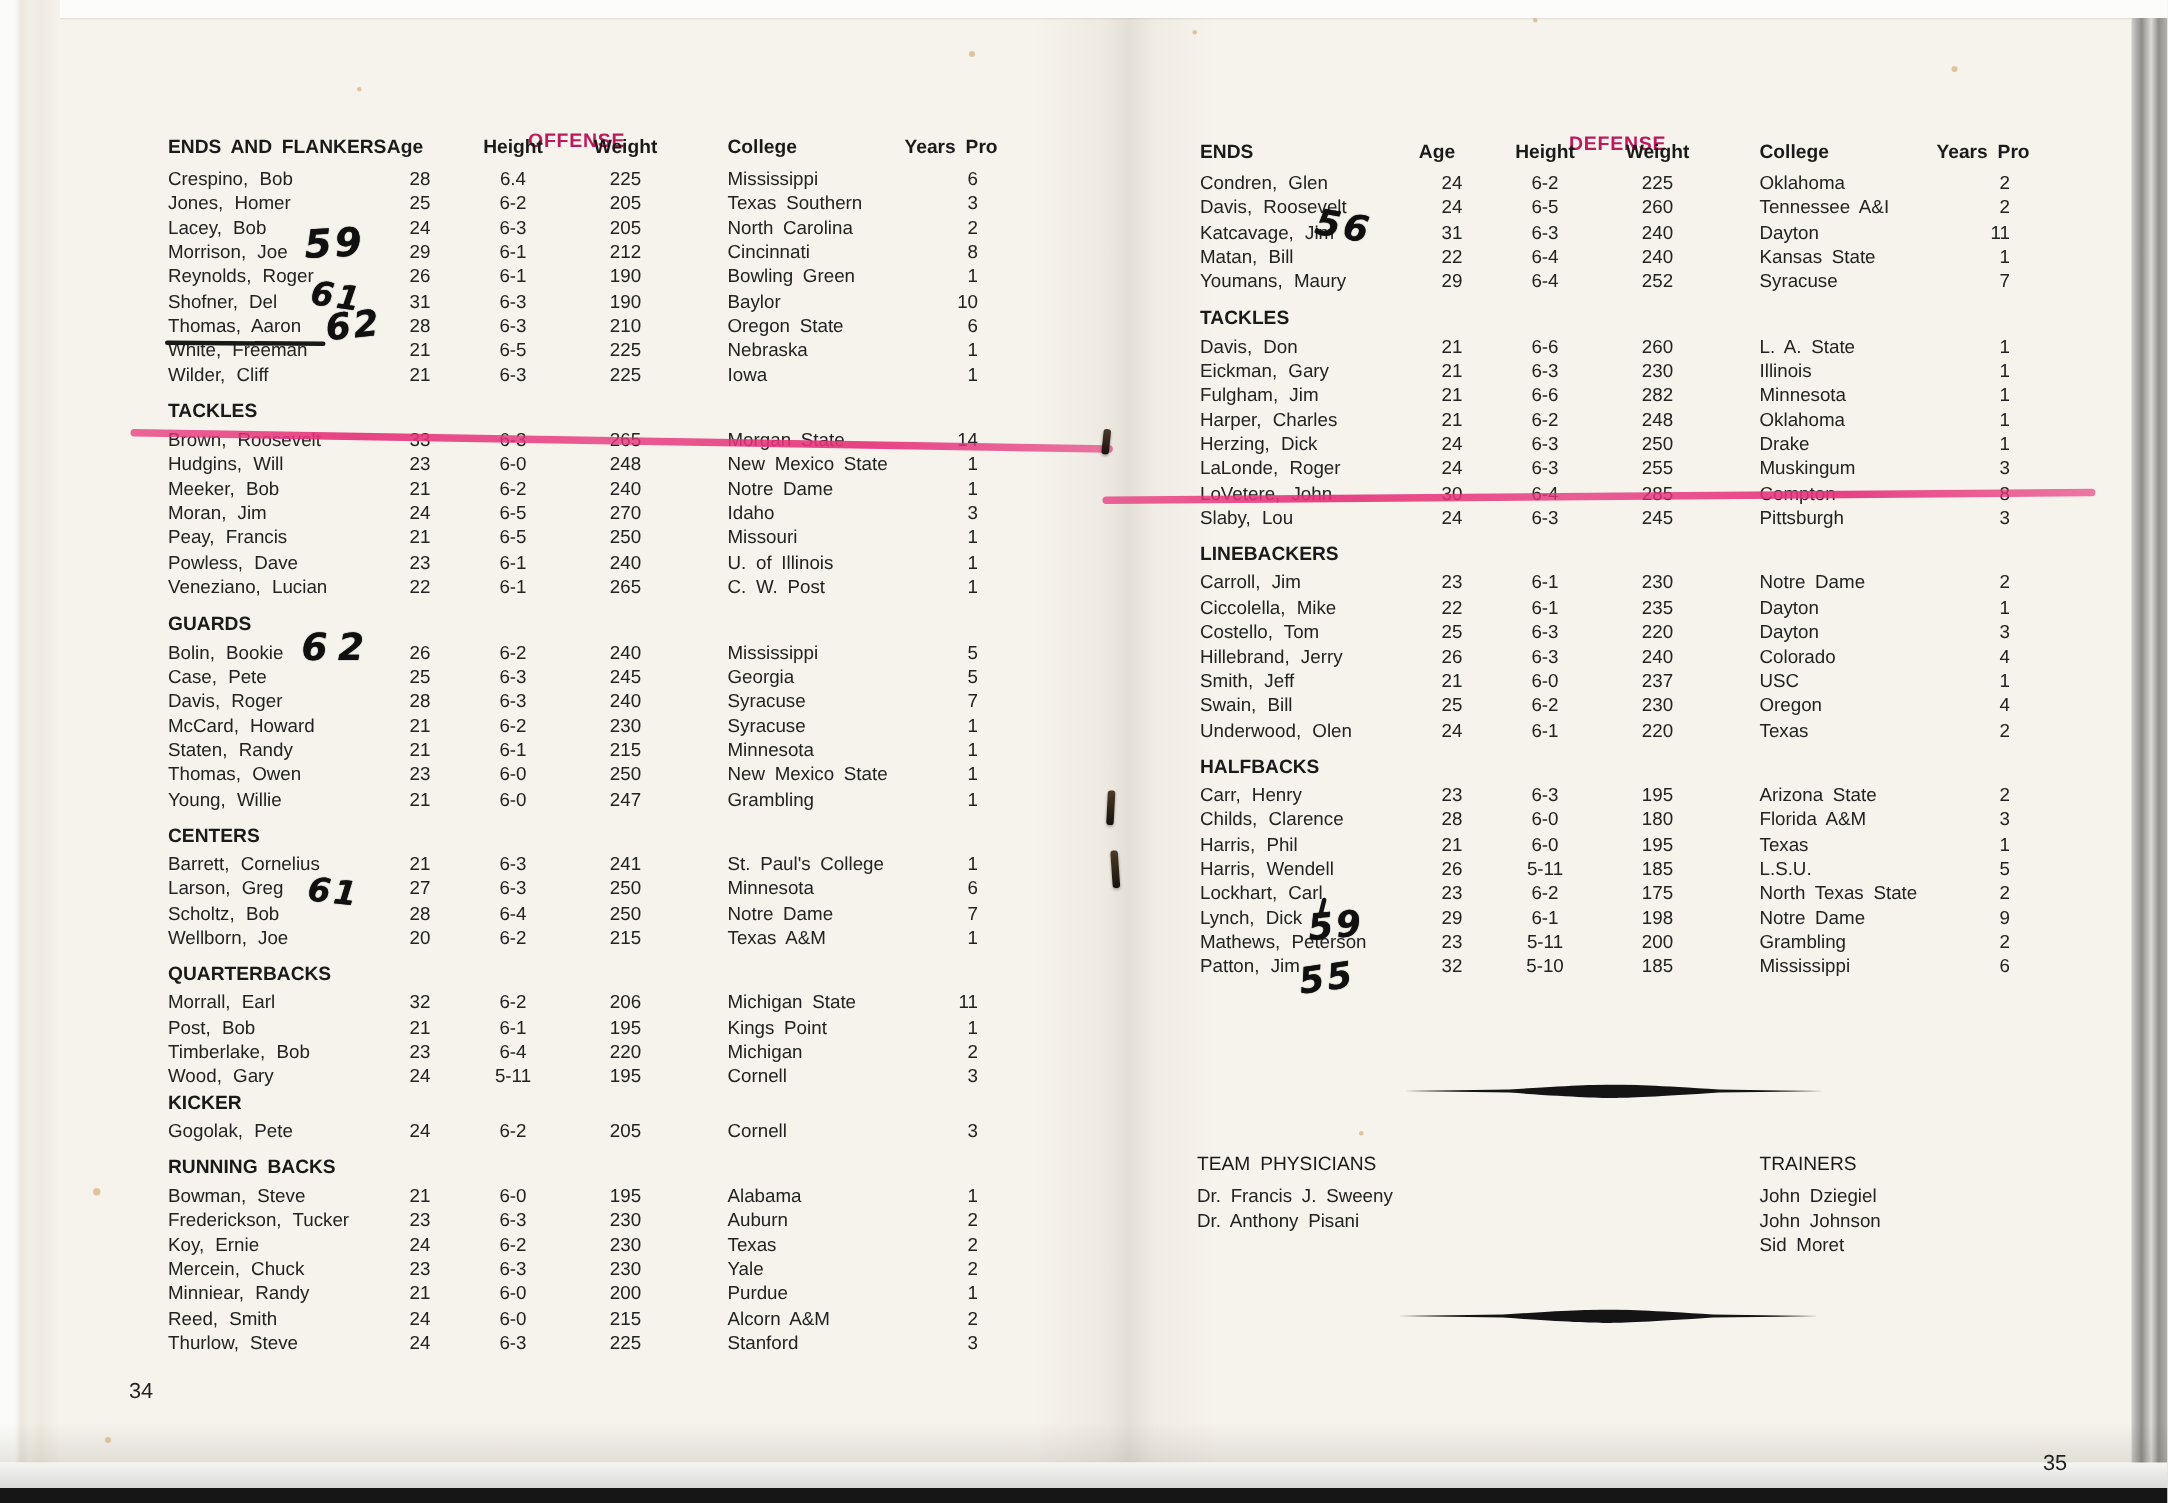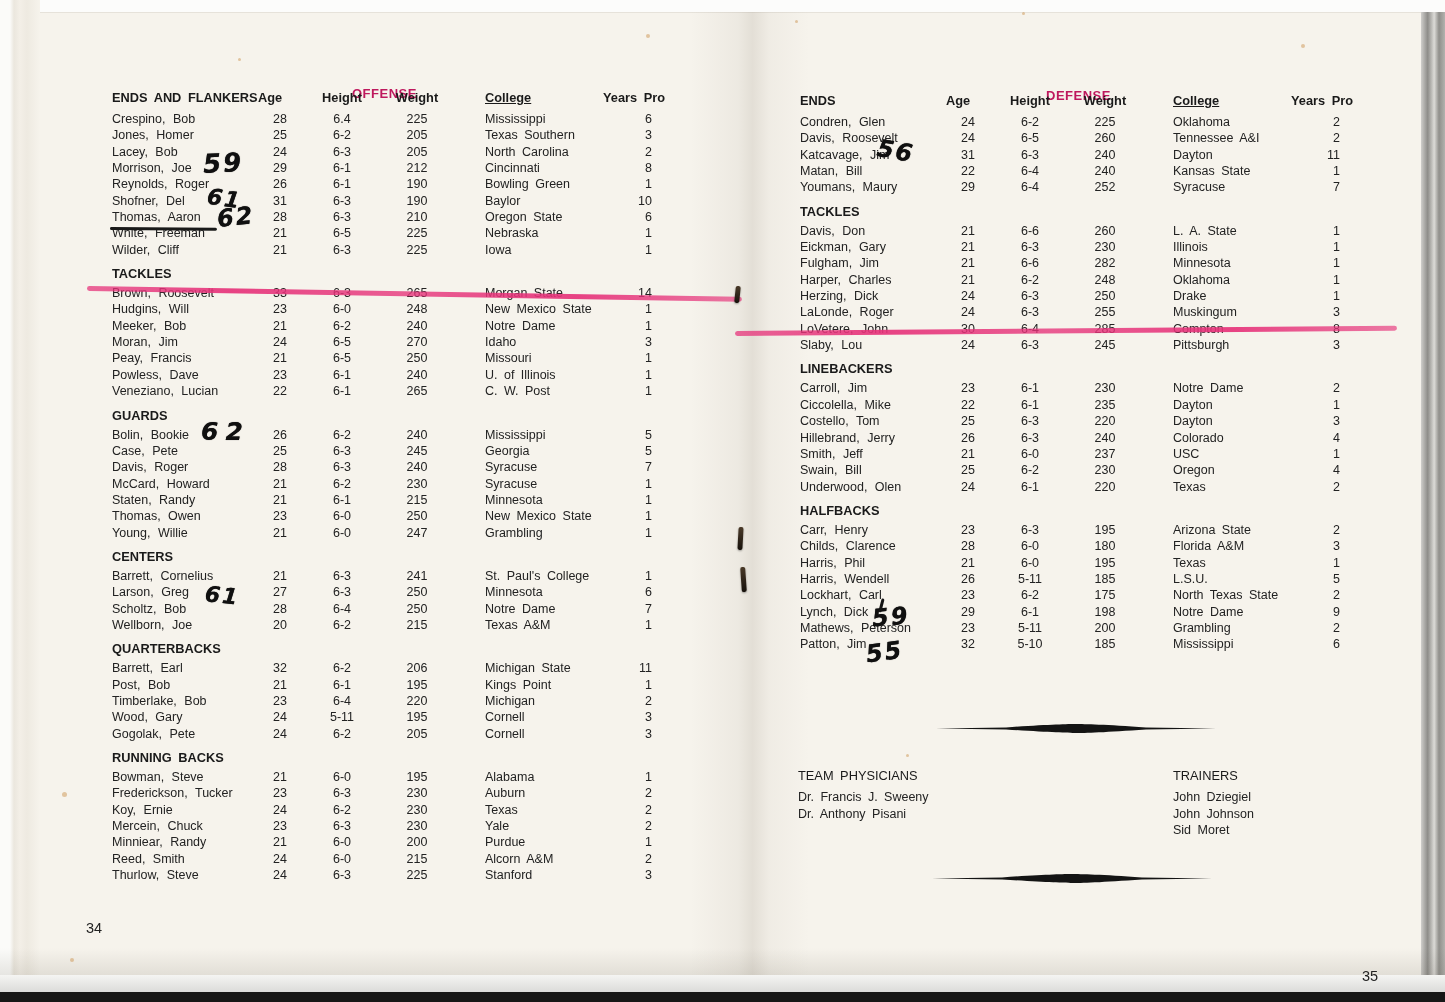--- a/index.html
+++ b/index.html
@@ -26,21 +26,21 @@
   .edge-black{position:absolute;left:0;top:992px;width:1445px;height:10px;background:#161616;}
 
   
   .page-title{position:absolute;font-weight:bold;font-size:13px;letter-spacing:.5px;color:#be185d;margin-top:22px;}
   .col-line{position:relative;height:21px;}
   .ch{position:absolute;top:0;font-weight:bold;font-size:12.8px;color:#1a1a1a;white-space:nowrap;word-spacing:3px;}
   .ch.sec{left:0;}
   .c-age{left:136px;width:44px;text-align:center;}
   .c-h{left:190px;width:80px;text-align:center;}
   .c-w{left:270px;width:70px;text-align:center;}
-  .c-col{left:373px;text-decoration:underline;}
+  .c-col{left:373px;}
   .c-y{left:491px;}
 
   
   .roster{position:absolute;width:540px;}
   .prow{display:grid;grid-template-columns:146px 44px 80px 70px 160px 40px;
         line-height:16.35px;font-size:12.5px;color:#222;}
   .prow .n{white-space:nowrap;word-spacing:4px;}
   .prow .a,.prow .h,.prow .w{text-align:center;}
   .prow .c{padding-left:33px;white-space:nowrap;word-spacing:3px;}
   .prow .y{text-align:right;}
@@ -305,21 +305,21 @@
       <div class="prow">
         <span class="n">Wellborn, Joe</span>
         <span class="a">20</span>
         <span class="h">6-2</span>
         <span class="w">215</span>
         <span class="c">Texas A&amp;M</span>
         <span class="y">1</span>
       </div>
       <div class="sec-header">QUARTERBACKS</div>
       <div class="prow">
-        <span class="n">Barrett, Earl</span>
+        <span class="n">Morrall, Earl</span>
         <span class="a">32</span>
         <span class="h">6-2</span>
         <span class="w">206</span>
         <span class="c">Michigan State</span>
         <span class="y">11</span>
       </div>
       <div class="prow">
         <span class="n">Post, Bob</span>
         <span class="a">21</span>
         <span class="h">6-1</span>
@@ -336,20 +336,21 @@
         <span class="y">2</span>
       </div>
       <div class="prow">
         <span class="n">Wood, Gary</span>
         <span class="a">24</span>
         <span class="h">5-11</span>
         <span class="w">195</span>
         <span class="c">Cornell</span>
         <span class="y">3</span>
       </div>
+      <div class="sec-header tight">KICKER</div>
       <div class="prow">
         <span class="n">Gogolak, Pete</span>
         <span class="a">24</span>
         <span class="h">6-2</span>
         <span class="w">205</span>
         <span class="c">Cornell</span>
         <span class="y">3</span>
       </div>
       <div class="sec-header">RUNNING BACKS</div>
       <div class="prow">

